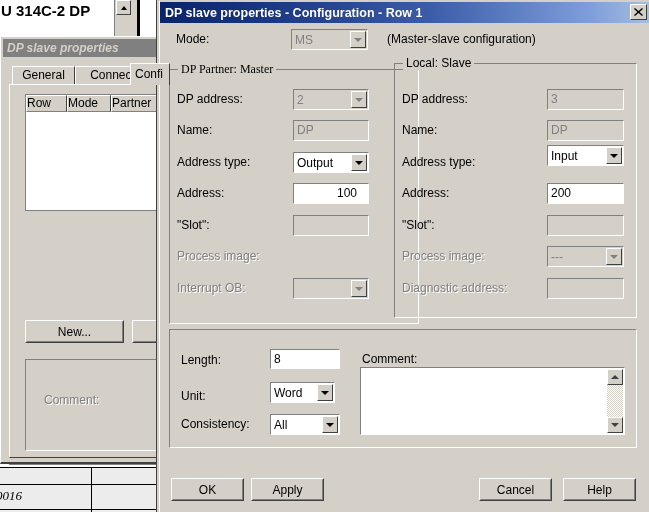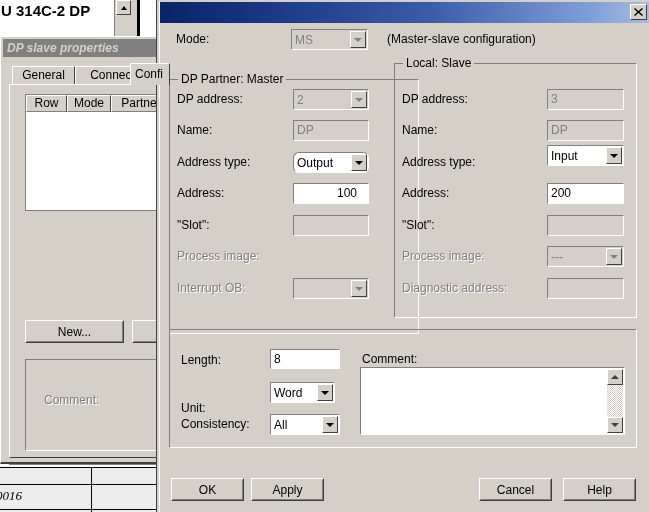--- a/index.html
+++ b/index.html
@@ -135,21 +135,21 @@
   .lv-col {
     height: 17px;
     box-sizing: border-box;
     background: #d4d0c8;
     border-top: 1px solid #ffffff;
     border-left: 1px solid #ffffff;
     border-right: 1px solid #404040;
     border-bottom: 1px solid #808080;
     font-size: 12px;
     line-height: 15px;
-    text-align: center;
+    text-align: left;
     white-space: nowrap;
     overflow: hidden;
   }
   .btn {
     position: absolute;
     background: #d4d0c8;
     border-top: 1px solid #ffffff;
     border-left: 1px solid #ffffff;
     border-right: 1px solid #404040;
     border-bottom: 1px solid #404040;
@@ -487,53 +487,54 @@
       <div class="hline" style="top:16px;"></div>
       <div class="hline" style="top:41px;"></div>
       <div class="vline" style="left:91px;"></div>
       <div class="cellnum" style="left:-4px; top:20px;">0016</div>
     </div>
   </div>
 
   <div id="dialog">
 
     <div class="titlebar">
+      <span class="ttl">DP slave properties - Configuration - Row 1</span>
       <div class="closebtn">
         <svg width="9" height="8" viewBox="0 0 9 8" aria-hidden="true">
           <path d="M0.5 0.5 L8.5 7.5 M8.5 0.5 L0.5 7.5" stroke="#000" stroke-width="1.4" fill="none"></path>
         </svg>
       </div>
     </div>
 
     <span class="lbl" style="left:17px; top:31px;">Mode:</span>
     <div class="combo dis" style="left:132px; top:28px; width:77px; height:21px;">
       <span class="cval">MS</span>
       <span class="arrowbtn">
           <span class="arrow-dn dis"></span>
         </span>
     </div>
     <span class="lbl" style="left:228px; top:31px;">(Master-slave configuration)</span>
 
-    <div class="grp" style="left:10px; top:78px; width:250px; height:255px;">
+    <div class="grp" style="left:10px; top:68px; width:250px; height:255px;font-family:Liberation Serif, serif;">
       <span class="cap">DP Partner: Master</span>
     </div>
 
     <span class="lbl" style="left:18px; top:91px;">DP address:</span>
     <div class="combo dis" style="left:134px; top:88px; width:76px; height:21px;">
       <span class="cval">2</span>
       <span class="arrowbtn">
           <span class="arrow-dn dis"></span>
         </span>
     </div>
 
     <span class="lbl" style="left:18px; top:122px;">Name:</span>
     <div class="field dis" style="left:134px; top:119px; width:76px; height:21px;">DP</div>
 
     <span class="lbl" style="left:18px; top:154px;">Address type:</span>
-    <div class="combo" style="left:134px; top:151px; width:76px; height:21px;border-radius:6px;">
+    <div class="combo" style="left:134px; top:151px; width:76px; height:21px;">
       <span class="cval">Output</span>
       <span class="arrowbtn">
           <span class="arrow-dn"></span>
         </span>
     </div>
 
     <span class="lbl" style="left:18px; top:185px;">Address:</span>
     <div class="field" style="left:134px; top:182px; width:76px; height:21px;padding-left:43px;">100</div>
 
     <span class="lbl" style="left:18px; top:217px;">"Slot":</span>
@@ -582,21 +583,21 @@
     </div>
 
     <span class="lbl dis" style="left:243px; top:280px;">Diagnostic address:</span>
     <div class="field blank" style="left:388px; top:277px; width:77px; height:21px;"></div>
 
     <div class="grp" style="left:10px; top:328px; width:468px; height:119px;"></div>
 
     <span class="lbl" style="left:22px; top:352px;">Length:</span>
     <div class="field" style="left:111px; top:348px; width:70px; height:20px;">8</div>
 
-    <span class="lbl" style="left:22px; top:400px;text-align:center;">Unit:</span>
+    <span class="lbl" style="left:22px; top:388px;text-align:center;">Unit:</span>
     <div class="combo" style="left:111px; top:381px; width:65px; height:21px;text-decoration:underline;">
       <span class="cval">Word</span>
       <span class="arrowbtn">
           <span class="arrow-dn"></span>
         </span>
     </div>
 
     <span class="lbl" style="left:22px; top:416px;">Consistency:</span>
     <div class="combo" style="left:111px; top:413px; width:70px; height:21px;">
       <span class="cval">All</span>

